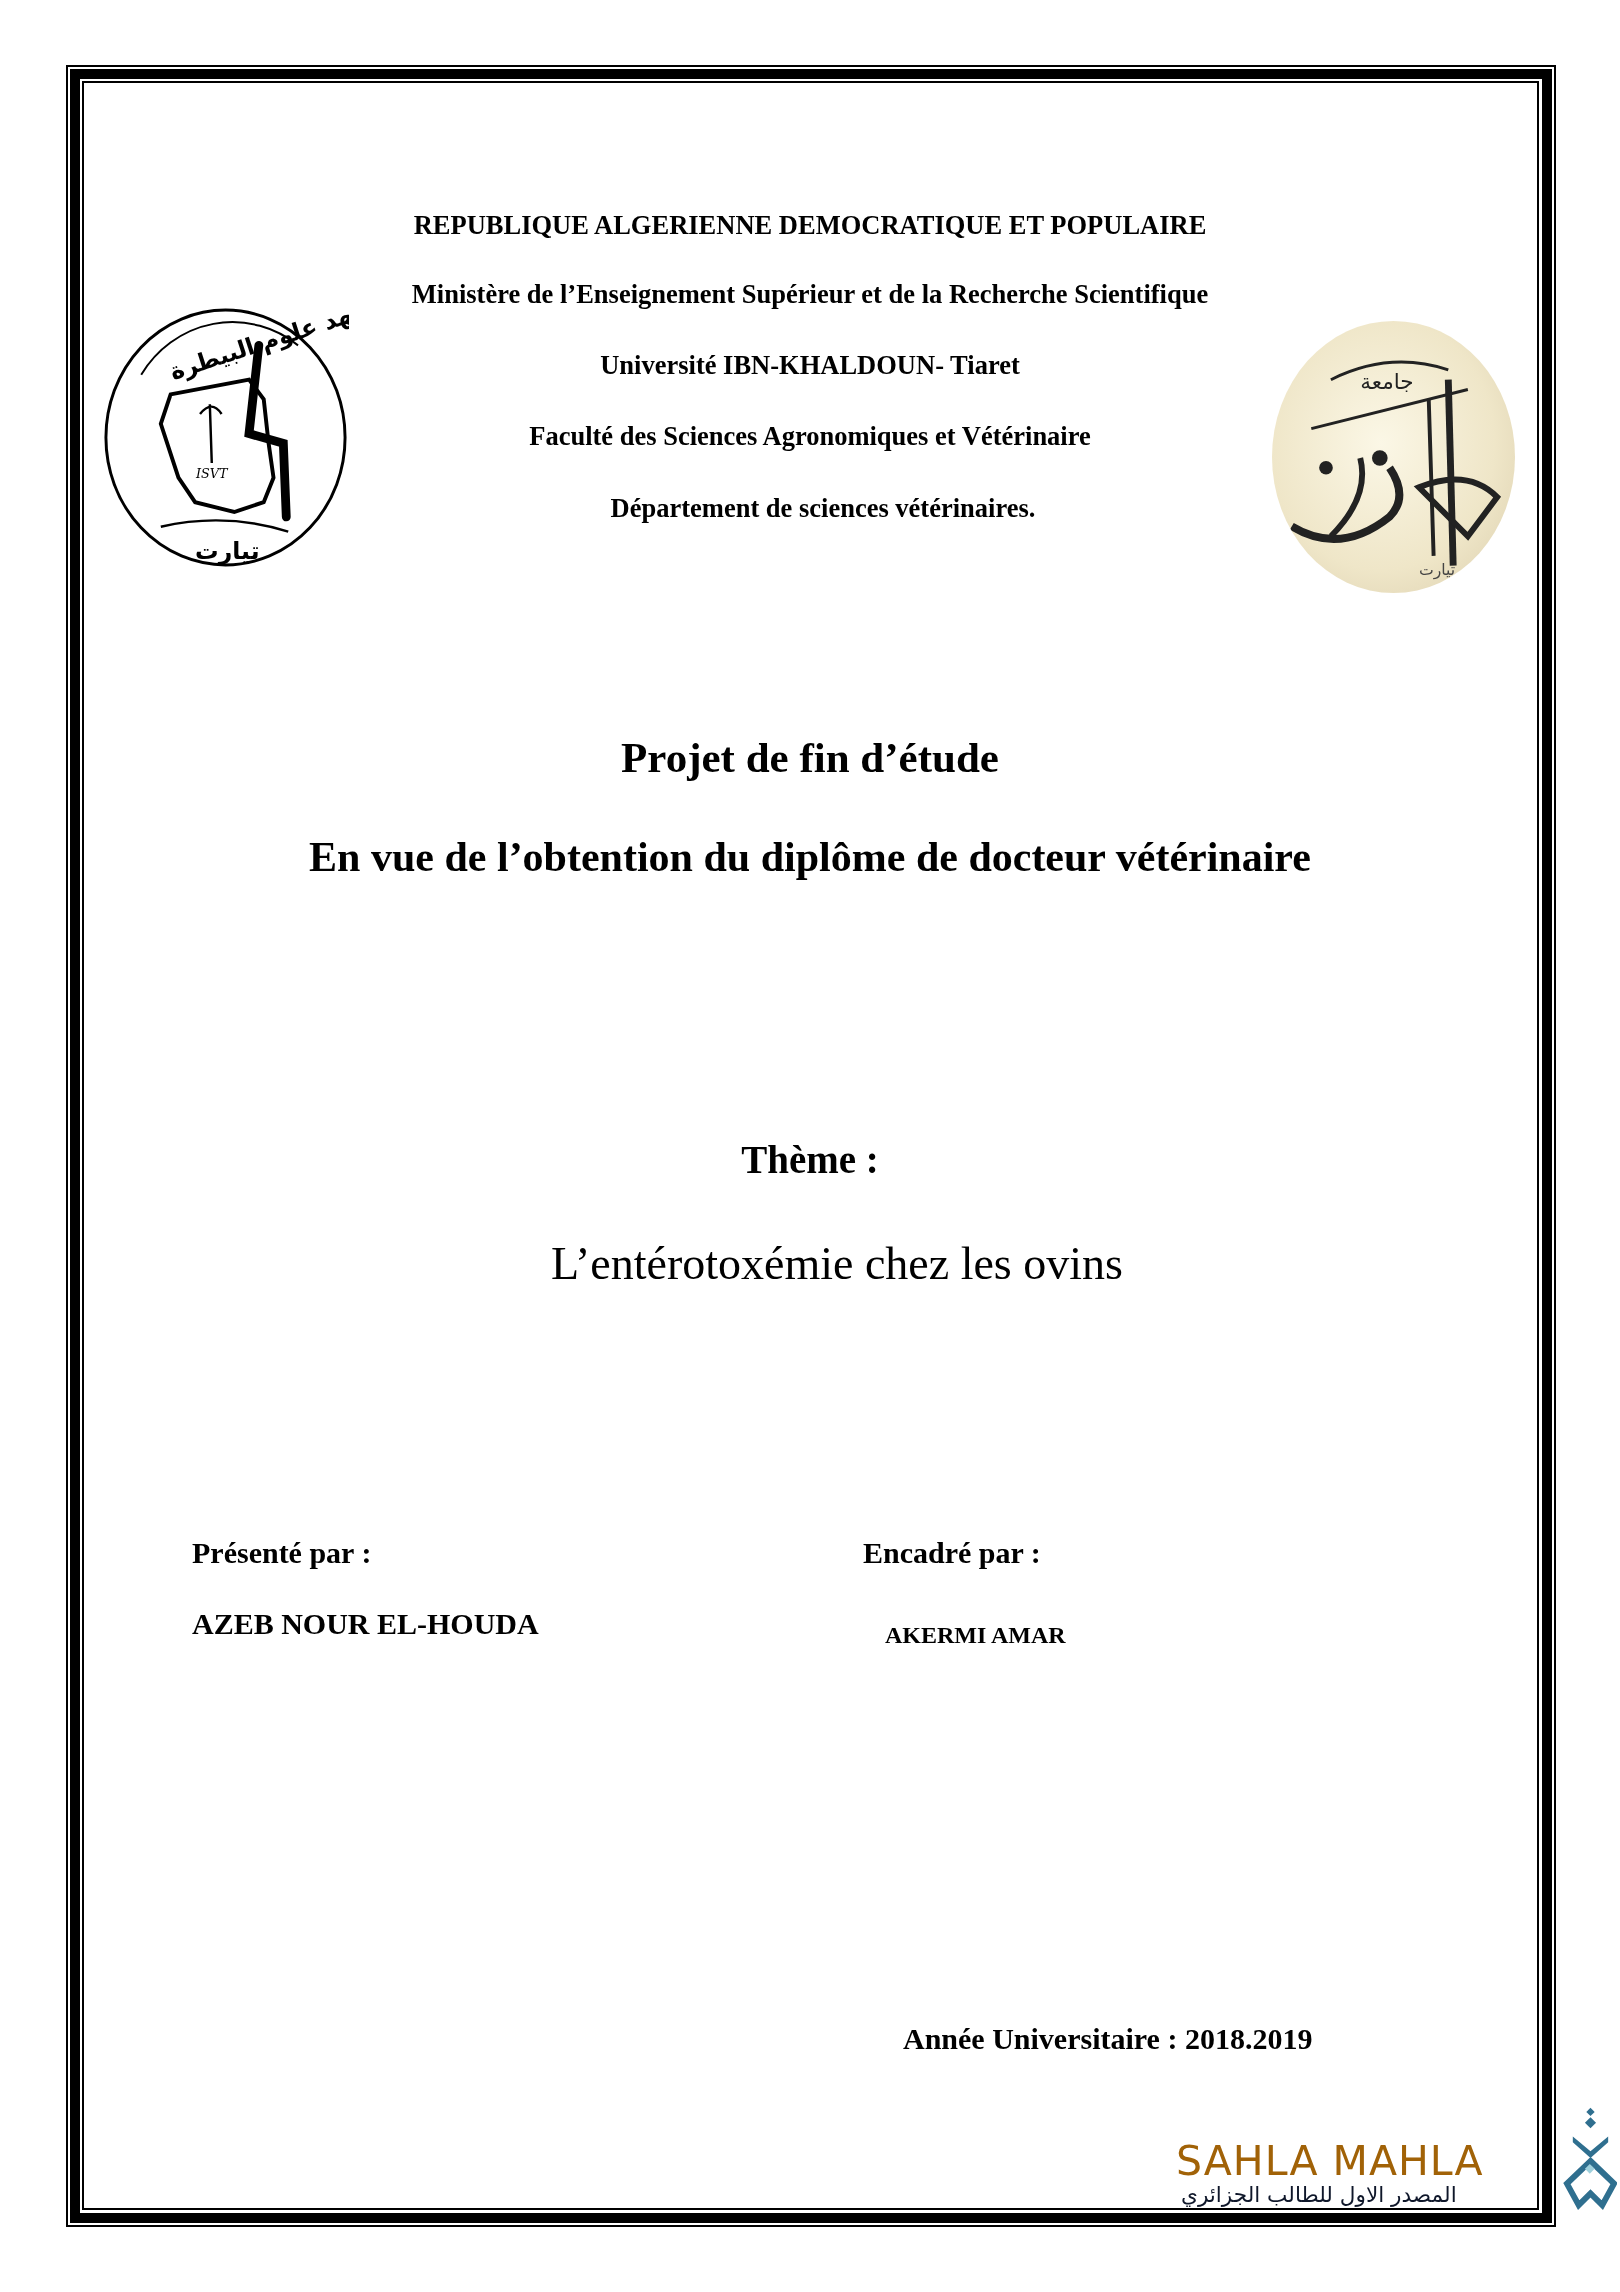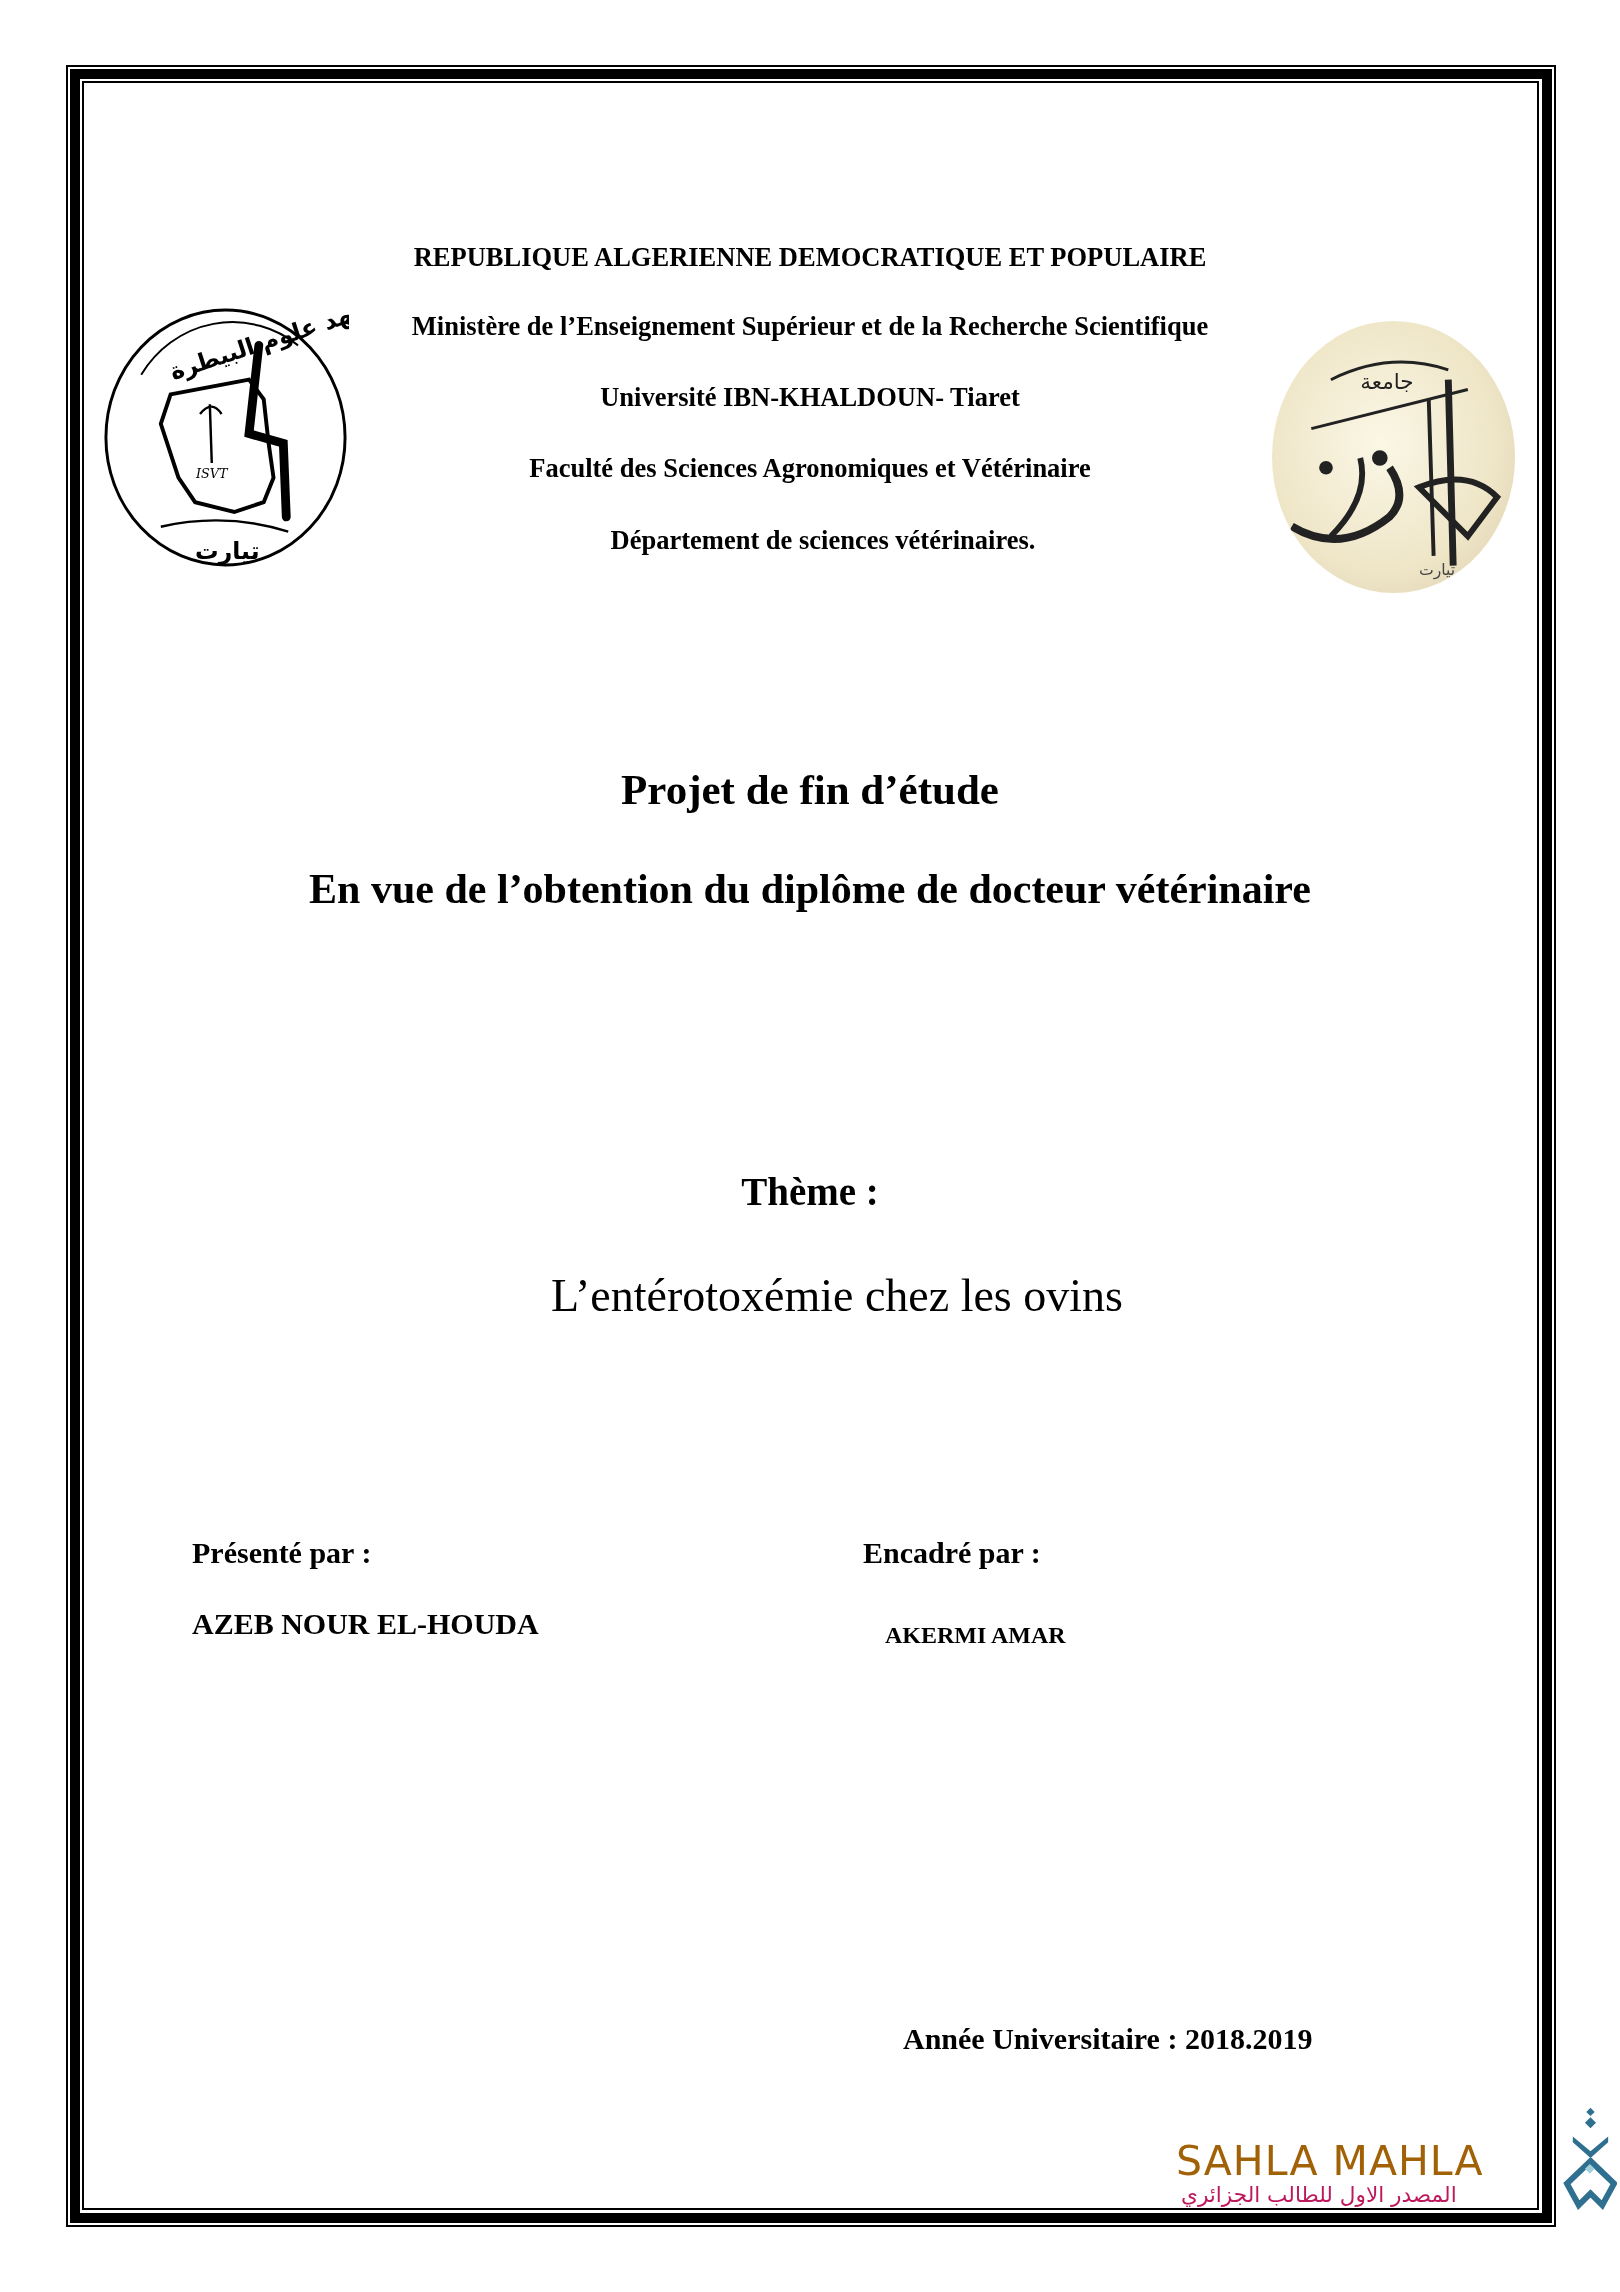--- a/index.html
+++ b/index.html
@@ -8,21 +8,21 @@
 
   
   .border-outer { position: absolute; left: 66px; top: 65px; width: 1490px; height: 2162px;
                   box-sizing: border-box; border: 2px solid #000; }
   .border-thick { position: absolute; left: 70px; top: 69px; width: 1482px; height: 2154px;
                   box-sizing: border-box; border: 10.8px solid #000; }
   .border-inner { position: absolute; left: 82px; top: 81px; width: 1457px; height: 2129px;
                   box-sizing: border-box; border: 2px solid #000; }
 
   .line { position: absolute; left: 0; width: 1620px; text-align: center; white-space: nowrap;
-          font-weight: bold; margin-top: 32px; }
+          font-weight: bold; }
   .abs  { position: absolute; white-space: nowrap; font-weight: bold; margin-top: 22px; }
 
   .h1 { top: 210px; font-size: 26.5px; }
   .h2 { top: 279px; font-size: 26.5px; }
   .h3 { top: 350px; font-size: 26.5px; }
   .h4 { top: 421px; font-size: 26.5px; }
   .h5 { top: 493px; font-size: 26.5px; padding-left: 13px; }
 
   .t1 { top: 733px; font-size: 43px; }
   .t2 { top: 833px; font-size: 42px; }
@@ -39,21 +39,21 @@
   .logo-left { position: absolute; left: 102px; top: 306px; width: 247px; height: 263px; }
   .logo-right { position: absolute; left: 1272px; top: 321px; width: 243px; height: 272px;
                 border-radius: 50%;
                 background: radial-gradient(ellipse at 45% 45%, #fbf7e6 0%, #efe6c8 60%, #d9ccaa 100%);
                 overflow: hidden; }
 
   
   .wm-text { position: absolute; left: 1176px; top: 2137px; font-family: "DejaVu Sans", sans-serif;
              font-size: 41px; color: #a16207; letter-spacing: 1px; font-weight: normal; white-space: nowrap; }
   .wm-ar { position: absolute; left: 1181px; top: 2182px; font-family: "DejaVu Sans", sans-serif;
-           font-size: 21.6px; color: #be185d; white-space: nowrap; direction: rtl; }
+           font-size: 21.6px; color: #0f172a; white-space: nowrap; direction: rtl; }
   .wm-logo { position: absolute; left: 1563px; top: 2107px; width: 54px; height: 108px; }
 </style>
 </head>
 <body>
 
 <div class="border-outer"></div>
 <div class="border-thick"></div>
 <div class="border-inner"></div>
 
 <div class="logo-left">

